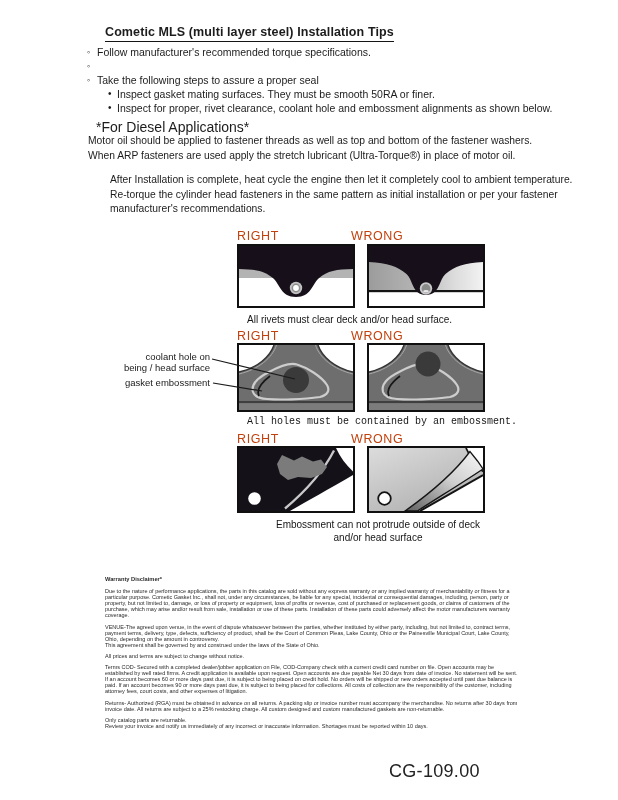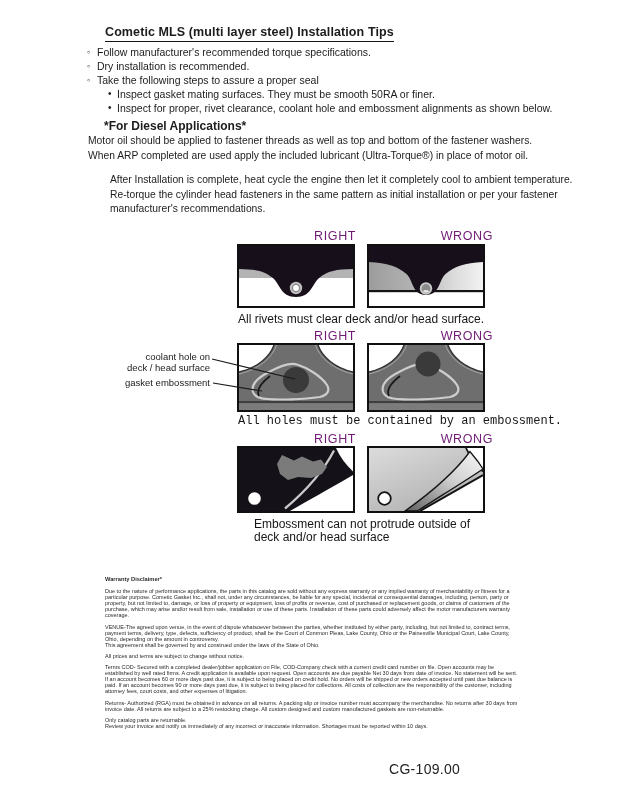--- a/index.html
+++ b/index.html
@@ -9,80 +9,79 @@
   
   .title{left:105px;top:25px;font-size:12.5px;font-weight:bold;
          border-bottom:1.5px solid #151515;padding-bottom:2px;letter-spacing:.1px;}
   
   .tips{left:87px;top:45px;font-size:10.5px;line-height:14px;width:470px;}
   .tiprow{display:flex;}
   .b1{width:10px;flex:0 0 10px;font-size:9px;line-height:14px;}
   .sub{padding-left:21px;}
   .b2{width:9px;flex:0 0 9px;font-size:10px;line-height:14px;}
   
-  .dieselhead{left:104px;top:119px;font-size:12px;font-weight:bold;}
+  .dieselhead{left:96px;top:119px;font-size:14px;font-weight:normal;}
   .bodypara{left:88px;width:468px;font-size:10.3px;line-height:14.5px;}
   .p1{top:134px;} .p2{top:173px;margin-left:22px;} .pnote{top:206px;}
   
   .group{position:absolute;left:237px;width:252px;}
   .g1{top:229px;} .g2{top:329px;} .g3{top:432px;}
-  .rwlabel{position:absolute;top:0;width:119px;text-align:right;
-           font-size:12.5px;letter-spacing:.6px;color:#701a75;}
-  .lab-l{left:0;} .lab-r{left:137px;}
+  .rwlabel{position:absolute;top:0;width:119px;text-align:left;
+           font-size:12.5px;letter-spacing:.6px;color:#c2410c;}
+  .lab-l{left:0;} .lab-r{left:114px;}
   .dbox{position:absolute;top:15px;width:114px;height:auto;border:2.5px solid #101010;background:#fff;}
   .box-l{left:0;} .box-r{left:130px;}
   .dbox svg{display:block;}
-  .caption{position:absolute;left:1px;font-size:12px;line-height:13px;color:#161616;white-space:nowrap;}
+  .caption{position:absolute;left:10px;font-size:10px;line-height:13px;color:#161616;white-space:nowrap;text-align:center;}
   .cap1{top:84px;} .cap2{top:86px;font-family:Liberation Mono, monospace;} .cap3{top:86px;white-space:normal;width:230px;margin-left:16px;}
   
   .sidelabel{position:absolute;width:94px;left:116px;text-align:right;
              font-size:9.5px;line-height:11px;color:#1a1a1a;}
   .sl1{top:343px;margin-top:8px;} .sl2{top:377px;}
   .leader{left:210px;top:350px;z-index:5;}
   
   .legal{left:105px;top:576px;width:414px;font-size:5.5px;line-height:6.1px;color:#2a2a2a;}
   .legal .head{font-weight:bold;margin:0 0 6px 0;font-size:5.7px;}
   .legal p{margin:0 0 5px 0;}
   .legal p.tight{margin:0;}
   .legal p.gapafter{margin:0 0 5px 0;}
   
-  .footer{left:389px;top:761px;font-size:14px;letter-spacing:.3px;color:#222;}
+  .footer{left:389px;top:761px;font-size:18px;letter-spacing:.3px;color:#222;}
 </style>
 </head>
 <body>
 
 <div class="page">
 
   <div class="abs title">Cometic MLS (multi layer steel) Installation Tips</div>
 
   <div class="abs tips">
     <div class="tiprow">
       <span class="b1">◦</span>
       <span>Follow manufacturer's recommended torque specifications.</span>
     </div>
     <div class="tiprow">
       <span class="b1">◦</span>
-      <span>Dry installation is recommended.</span>
     </div>
     <div class="tiprow">
       <span class="b1">◦</span>
       <span>Take the following steps to assure a proper seal</span>
     </div>
     <div class="tiprow sub">
       <span class="b2">•</span>
       <span>Inspect gasket mating surfaces.  They must be smooth 50RA or finer.</span>
     </div>
     <div class="tiprow sub">
       <span class="b2">•</span>
       <span>Inspect for proper, rivet clearance, coolant hole and embossment alignments as shown below.</span>
     </div>
   </div>
 
   <div class="abs dieselhead">*For Diesel Applications*</div>
-  <div class="abs bodypara p1">Motor oil should be applied to fastener threads as well as top and bottom of the fastener washers. When ARP completed are used apply the included lubricant (Ultra-Torque®) in place of motor oil.</div>
+  <div class="abs bodypara p1">Motor oil should be applied to fastener threads as well as top and bottom of the fastener washers. When ARP fasteners are used apply the stretch lubricant (Ultra-Torque®) in place of motor oil.</div>
   <div class="abs bodypara p2">After Installation is complete, heat cycle the engine then let it completely cool to ambient temperature. Re-torque the cylinder head fasteners in the same pattern as initial installation or per your fastener manufacturer's recommendations.</div>
 
   <div class="group g1">
     <div class="rwlabel lab-l">RIGHT</div>
     <div class="rwlabel lab-r">WRONG</div>
 
     <div class="dbox box-l">
       <svg width="114" height="60" viewBox="0 0 114 60">
         <rect width="114" height="60" fill="#ffffff"></rect>
         <rect y="23" width="114" height="9" fill="#b3b3b3"></rect>
@@ -152,21 +151,21 @@
         <path d="M20,51 C17,45 22,38 31,31" stroke="#181818" stroke-width="1.7" fill="none"></path>
         <circle cx="59" cy="19" r="12.5" fill="#3a3a3a"></circle>
       </svg>
     </div>
 
     <div class="caption cap2">All holes must be contained by an embossment.</div>
   </div>
 
   <div class="abs sidelabel sl1">
     <div>coolant hole on</div>
-    <div>deck / head surface</div>
+    <div>being / head surface</div>
   </div>
   <div class="abs sidelabel sl2">gasket embossment</div>
   <svg class="abs leader" width="92" height="46" viewBox="0 0 92 46">
     <line x1="2" y1="9" x2="85" y2="29" stroke="#1a1a1a" stroke-width="1.2"></line>
     <line x1="3" y1="33" x2="52" y2="41" stroke="#1a1a1a" stroke-width="1.2"></line>
   </svg>
 
   <div class="group g3">
     <div class="rwlabel lab-l">RIGHT</div>
     <div class="rwlabel lab-r">WRONG</div>

